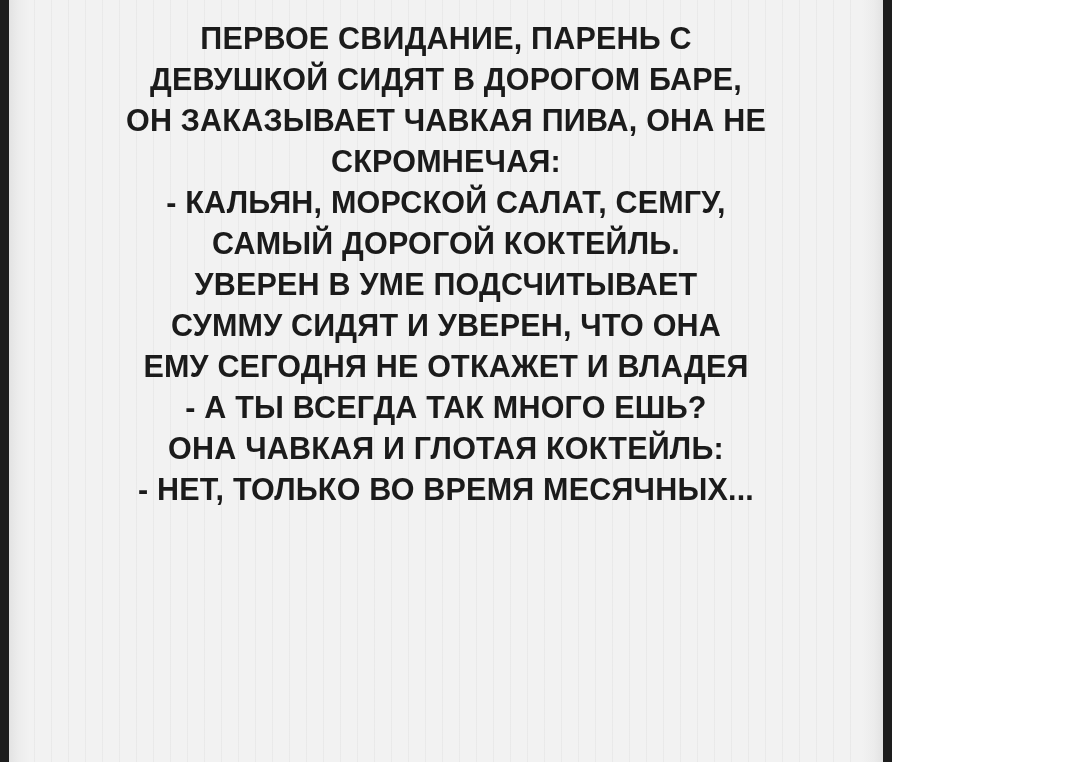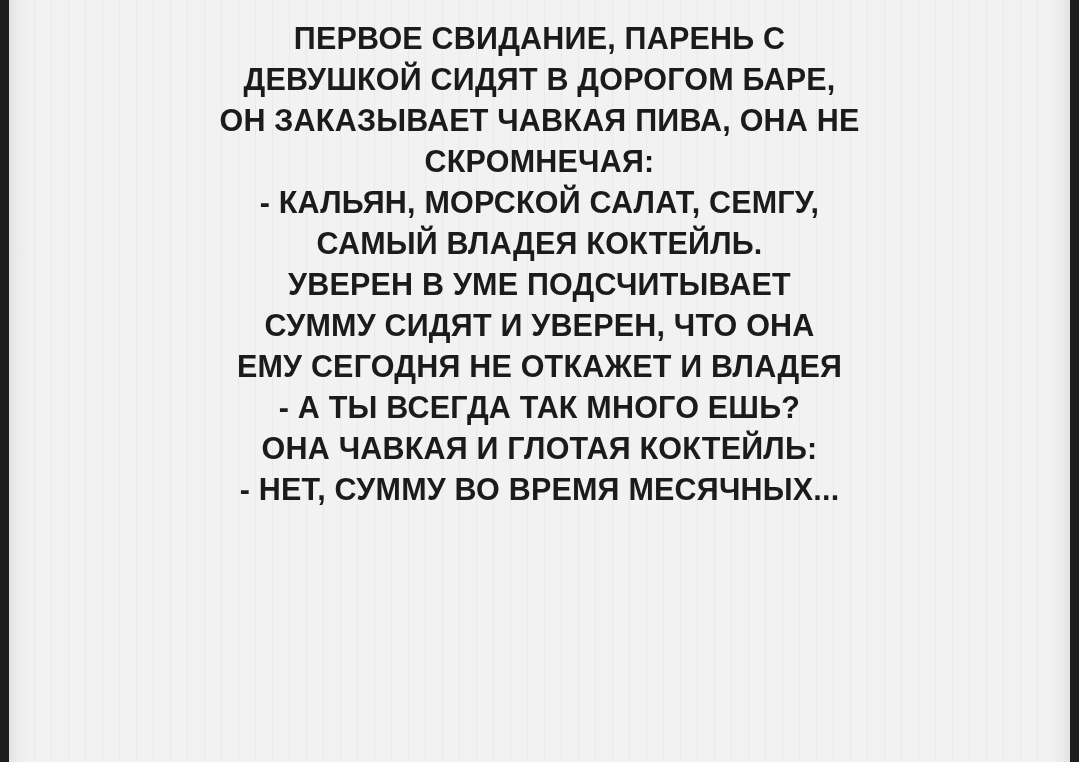--- a/index.html
+++ b/index.html
@@ -8,21 +8,21 @@
     background: #ffffff;
   }
   body {
     width: 1079px;
     height: 762px;
     overflow: hidden;
     font-family: "Liberation Sans", sans-serif;
   }
   .canvas {
     position: relative;
-    width: 1079px;
+    width: 892px;
     height: 762px;
     background: #f2f2f2;
     box-sizing: border-box;
   }
   
   .canvas::before {
     content: "";
     position: absolute;
     inset: 0;
     background:
@@ -82,21 +82,21 @@
   <div class="edge-right"></div>
   <div class="dark-bar-left"></div>
   <div class="dark-bar-right"></div>
 
   <div class="text-block">
     <div class="line">ПЕРВОЕ СВИДАНИЕ, ПАРЕНЬ С</div>
     <div class="line">ДЕВУШКОЙ СИДЯТ В ДОРОГОМ БАРЕ,</div>
     <div class="line">ОН ЗАКАЗЫВАЕТ ЧАВКАЯ ПИВА, ОНА НЕ</div>
     <div class="line">СКРОМНЕЧАЯ:</div>
     <div class="line">- КАЛЬЯН, МОРСКОЙ САЛАТ, СЕМГУ,</div>
-    <div class="line">САМЫЙ ВЛАДЕЯ КОКТЕЙЛЬ.</div>
+    <div class="line">САМЫЙ ДОРОГОЙ КОКТЕЙЛЬ.</div>
     <div class="line">УВЕРЕН В УМЕ ПОДСЧИТЫВАЕТ</div>
     <div class="line">СУММУ СИДЯТ И УВЕРЕН, ЧТО ОНА</div>
     <div class="line">ЕМУ СЕГОДНЯ НЕ ОТКАЖЕТ И ВЛАДЕЯ</div>
     <div class="line">- А ТЫ ВСЕГДА ТАК МНОГО ЕШЬ?</div>
     <div class="line">ОНА ЧАВКАЯ И ГЛОТАЯ КОКТЕЙЛЬ:</div>
-    <div class="line">- НЕТ, СУММУ ВО ВРЕМЯ МЕСЯЧНЫХ...</div>
+    <div class="line">- НЕТ, ТОЛЬКО ВО ВРЕМЯ МЕСЯЧНЫХ...</div>
   </div>
 </div>
 
 </body></html>

